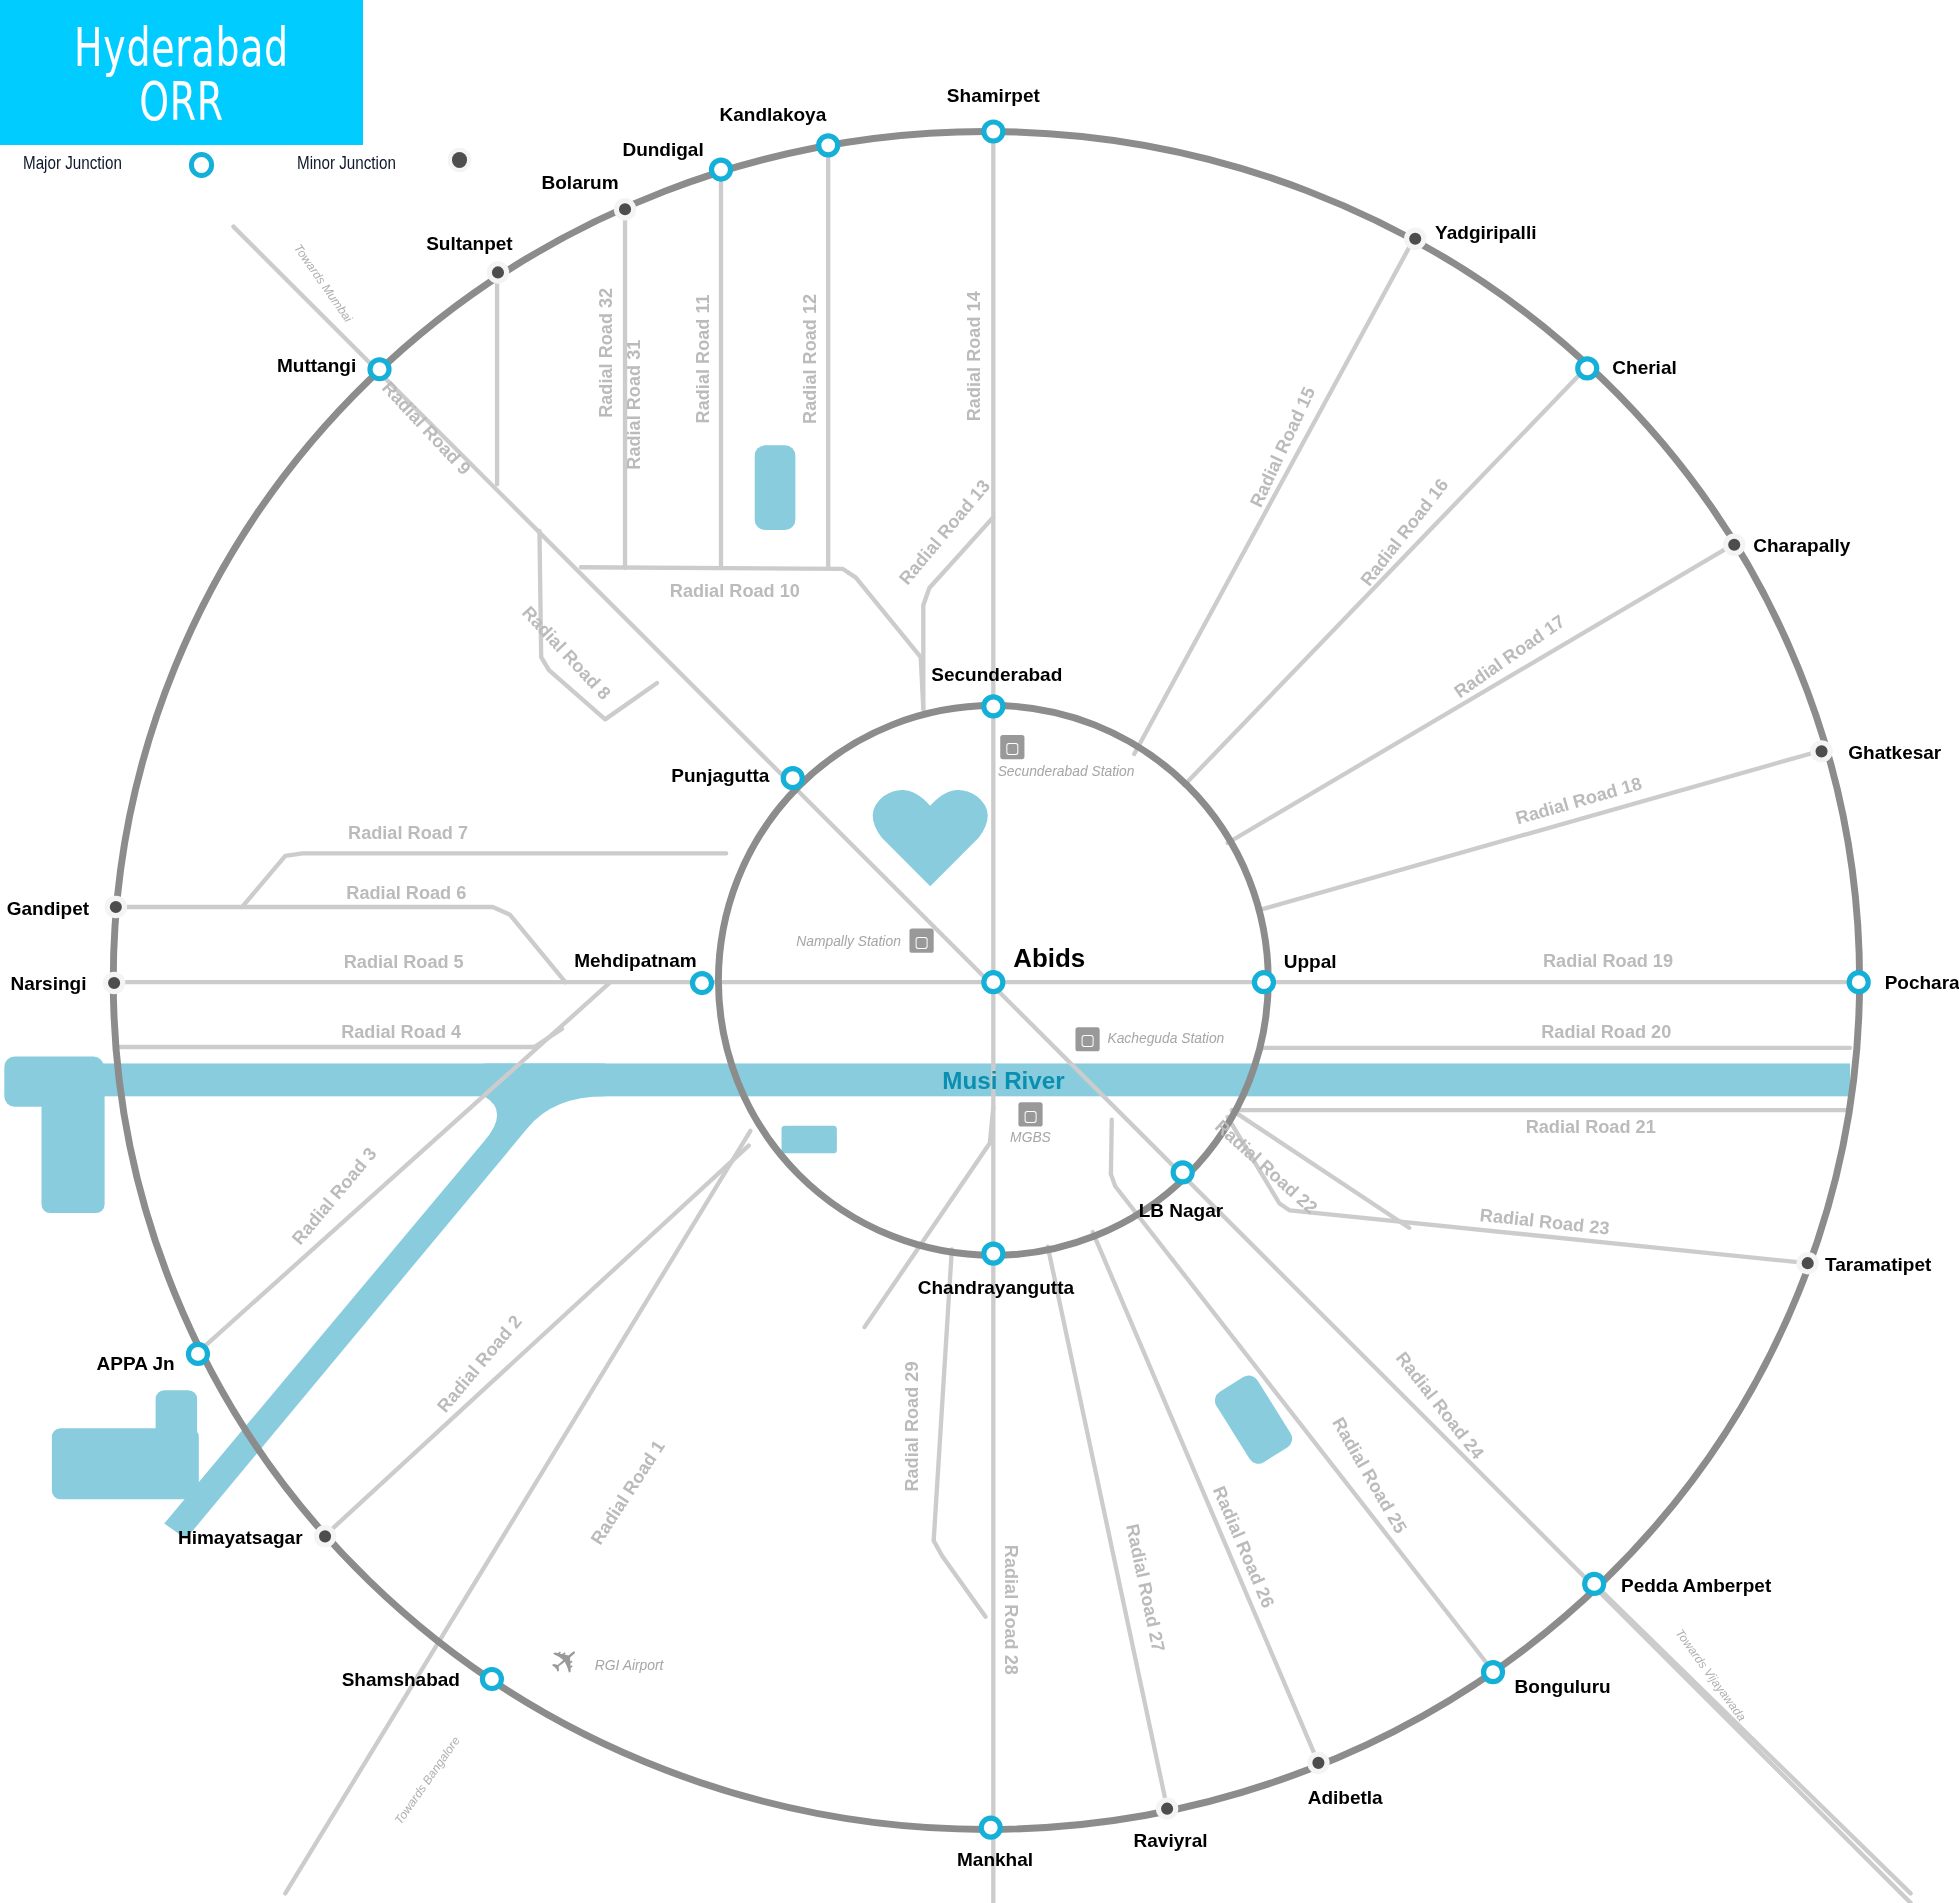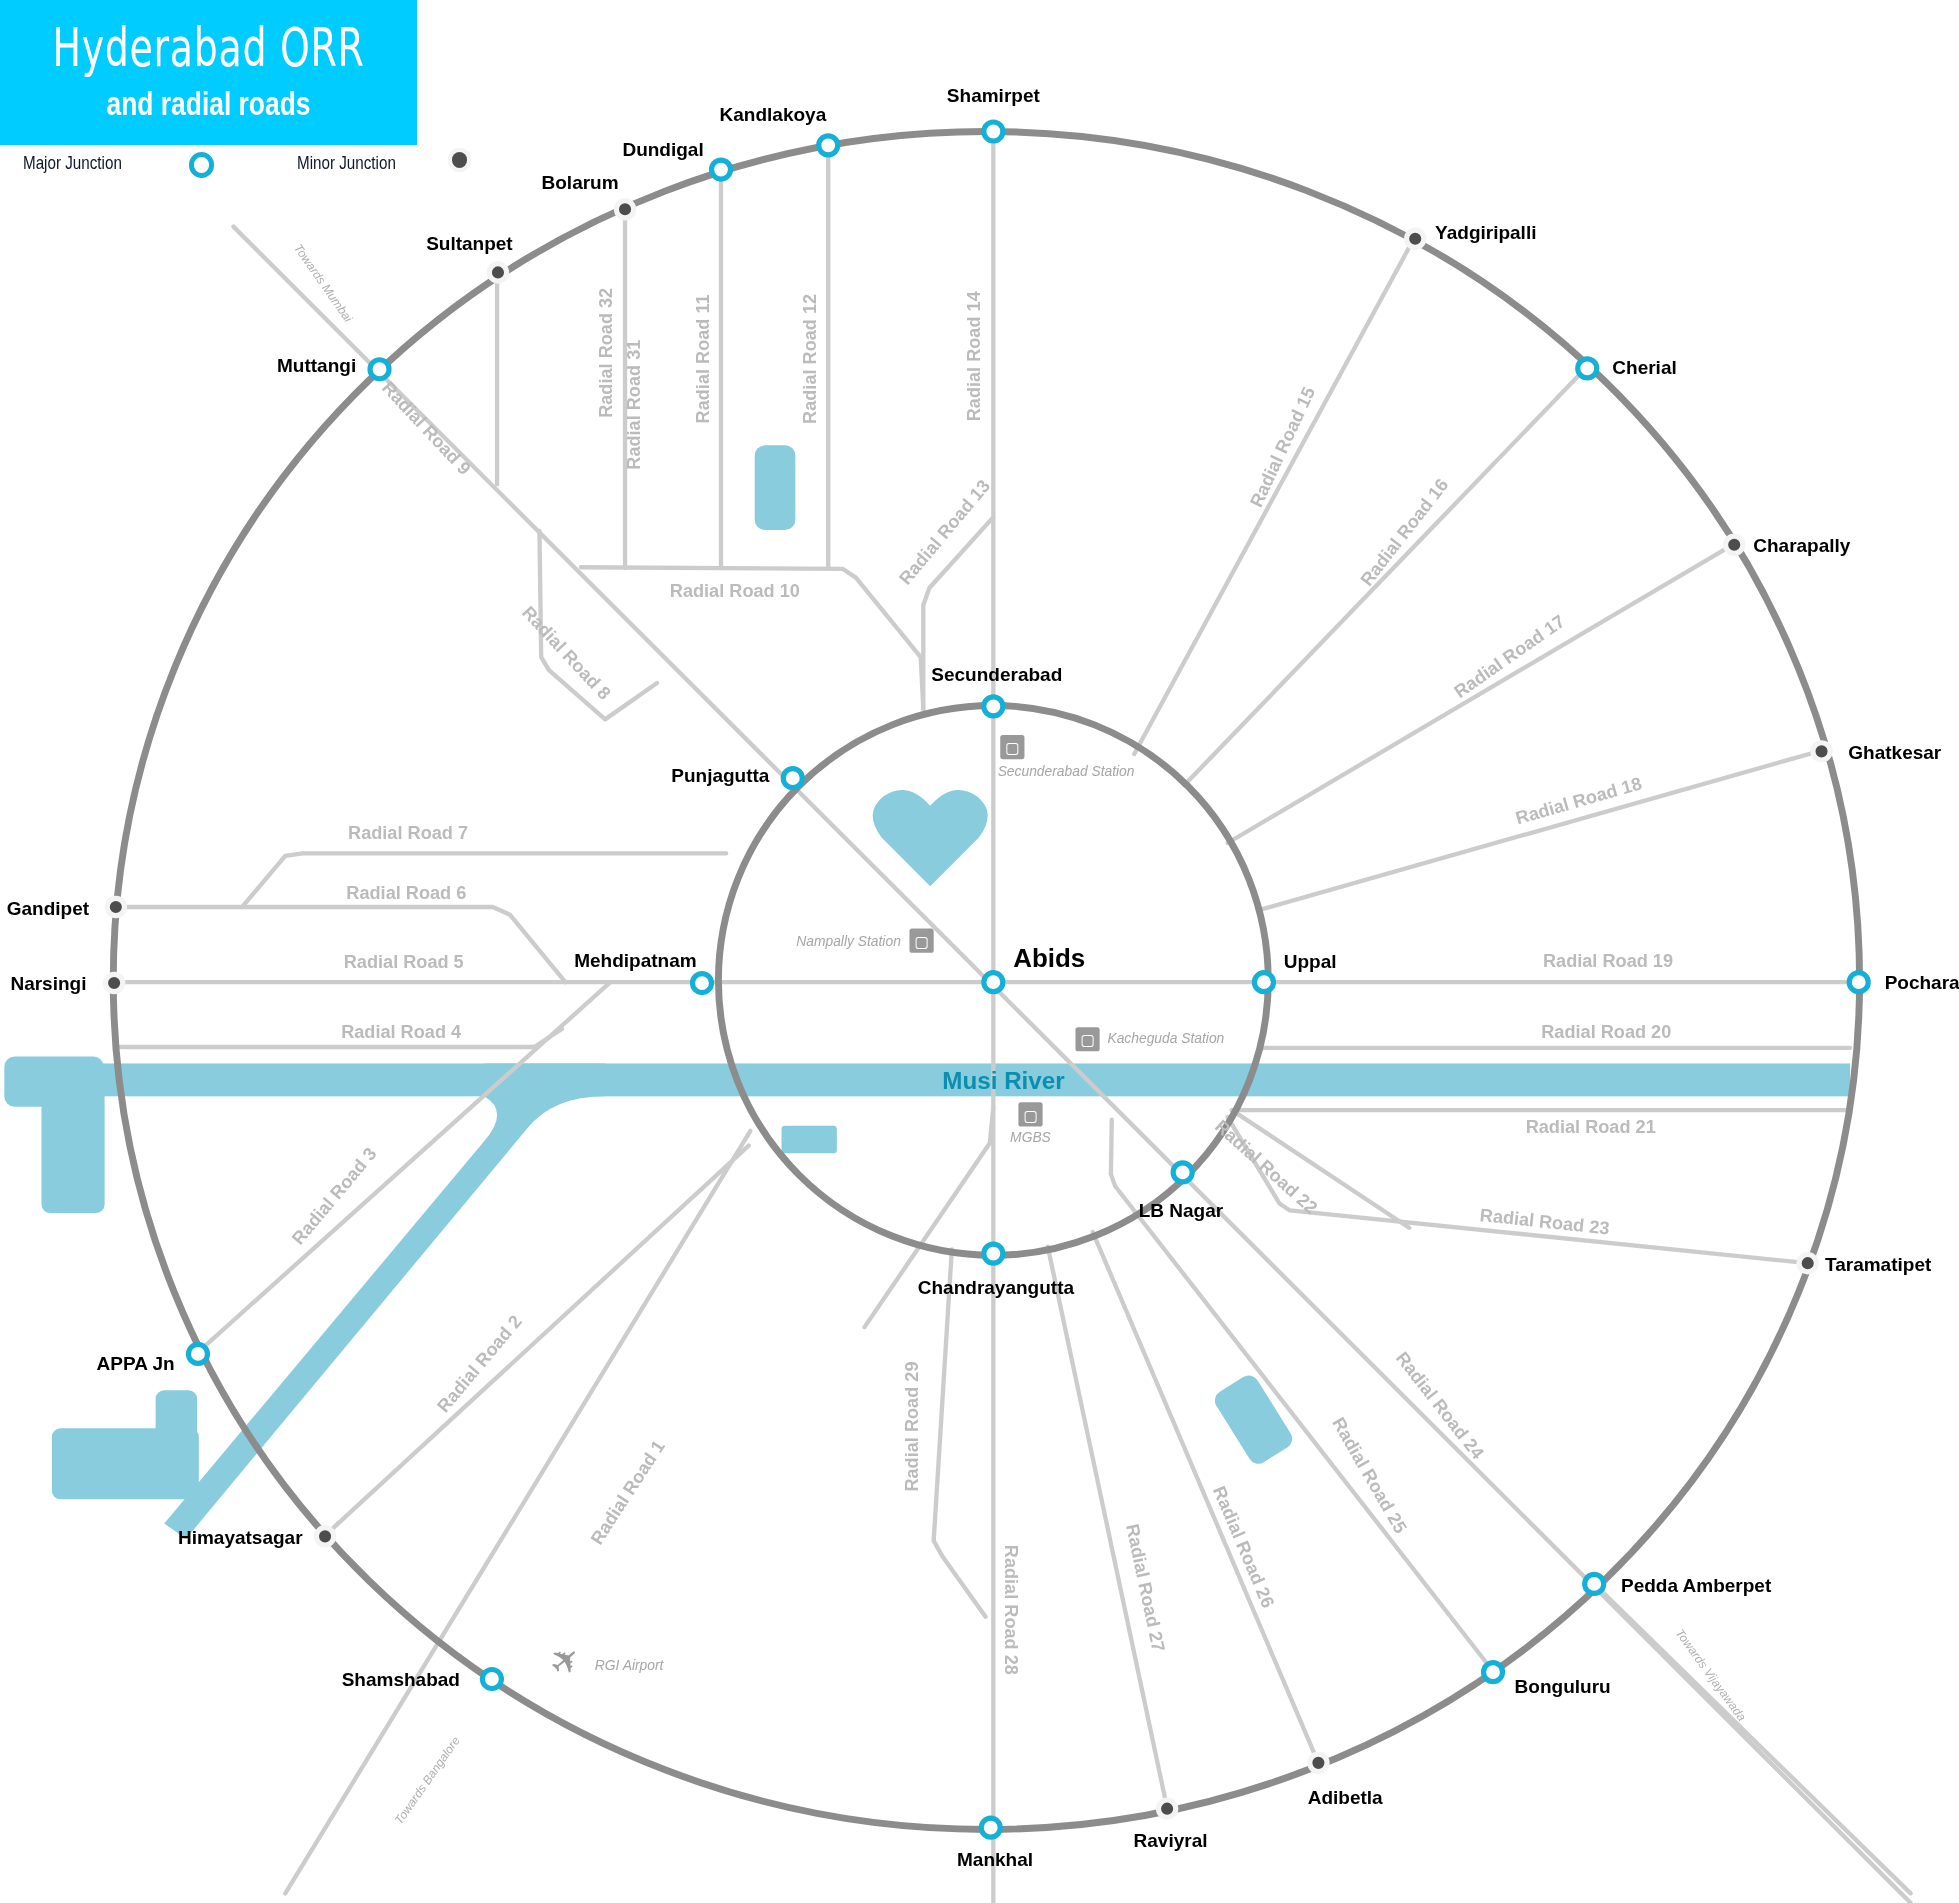--- a/index.html
+++ b/index.html
@@ -1,18 +1,18 @@
 <!DOCTYPE html>
 <html style="font-size:14px"><head>
 <meta charset="utf-8">
 <style>
   html, body { margin: 0; padding: 0; background: #ffffff; }
   body { width: 1959px; height: 1903px; position: relative; overflow: hidden; font-family: "Liberation Sans", sans-serif; }
   #map { position: absolute; left: 0; top: 0; }
-  .title-box { position: absolute; left: 0; top: 0; width: 417px; height: 145px; background: #00CCFF; color: #fff; text-align: center; }
+  .title-box { position: absolute; left: 0; top: 0; width: 363px; height: 145px; background: #00CCFF; color: #fff; text-align: center; }
   .title-main { font-family: "DejaVu Sans Condensed", "Liberation Sans Narrow", "Liberation Sans", sans-serif; font-size: 54px; line-height: 54px; margin-top: 21px; transform: scaleX(0.78); letter-spacing: 0.9px; }
   .title-sub { font-family: "Liberation Sans", sans-serif; font-weight: bold; font-size: 33px; line-height: 33px; margin-top: 12px; transform: scaleX(0.8); }
   .legend { position: absolute; left: 22.5px; top: 152px; height: 31px; display: flex; align-items: flex-start; font-size: 19px; color: #0f172a; gap: 48px; }
   .legend span.txt { display: inline-block; transform: scaleX(0.8); transform-origin: left center; }
   .legend .major { width: 15.6px; height: 15.6px; border: 5.2px solid #15B0D8; border-radius: 50%; background: #fff; margin-left: -5.2px; margin-right: 35px; }
   .legend .minor { width: 15.6px; height: 15.6px; background: #4d4d4d; border-radius: 50%; box-shadow: 0 0 0 4.3px #f4f4f4; margin-left: -17.3px; }
   svg text { font-family: "Liberation Sans", sans-serif; }
   .lbl { font-size: 22px; font-weight: bold; fill: #000; }
   .lbl-abids { font-size: 30px; font-weight: bold; fill: #000; }
   .road-lbl { font-size: 21px; font-weight: bold; fill: #bbbbbb; }

